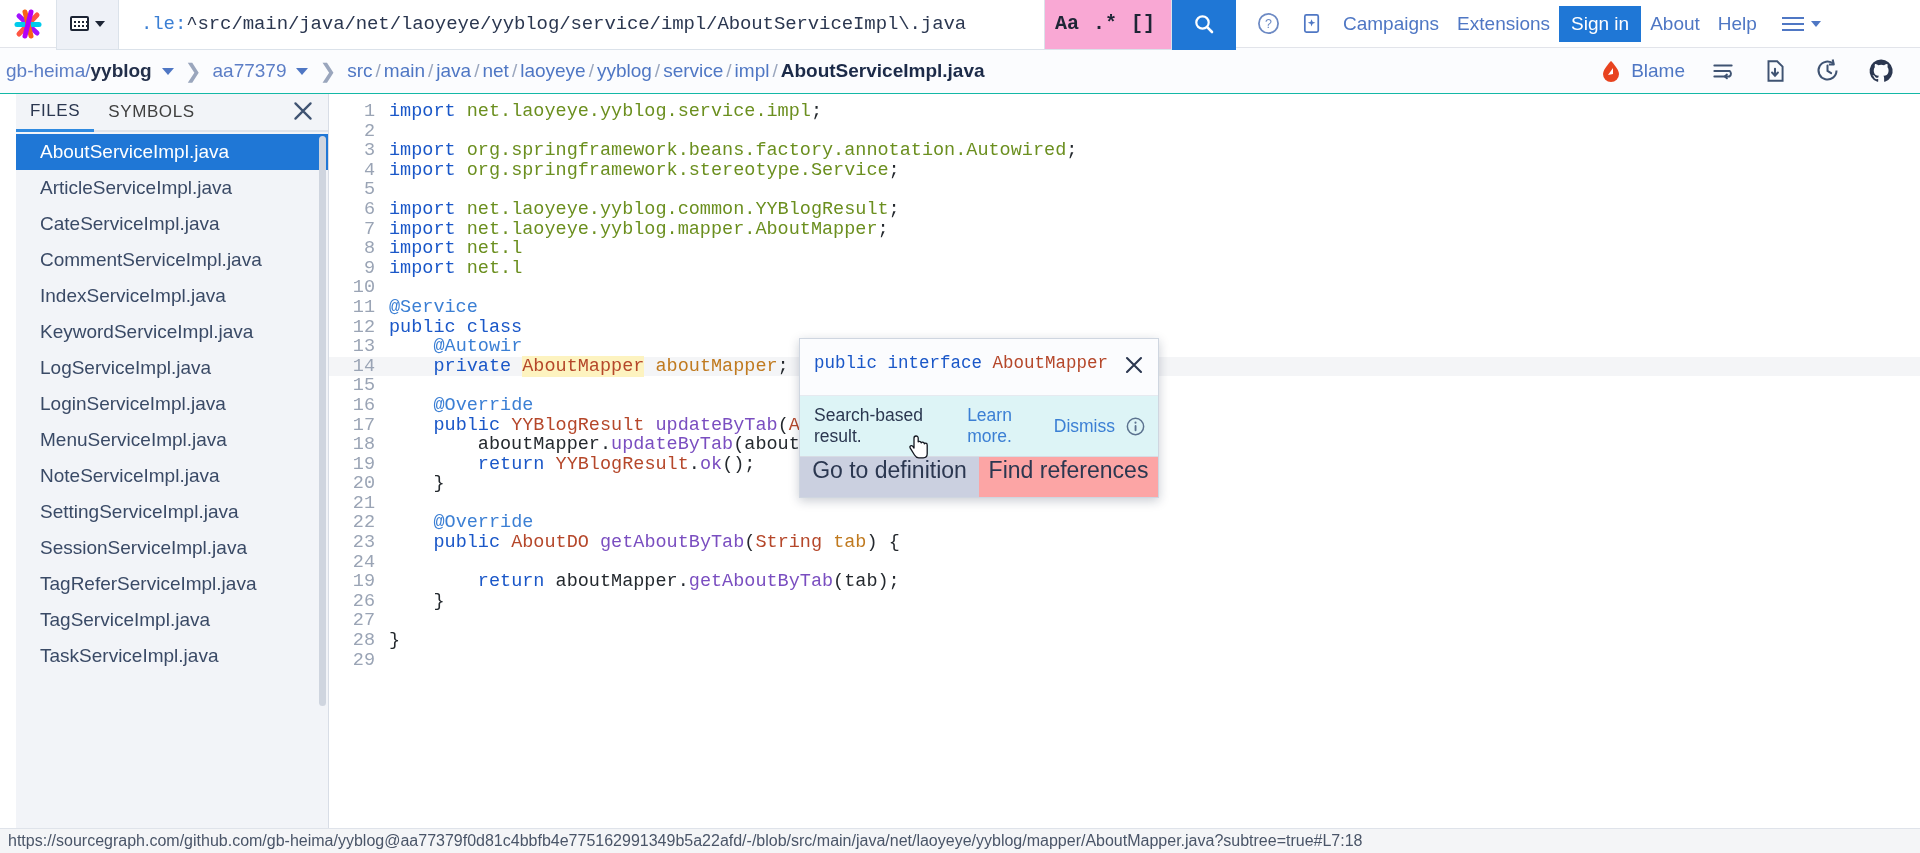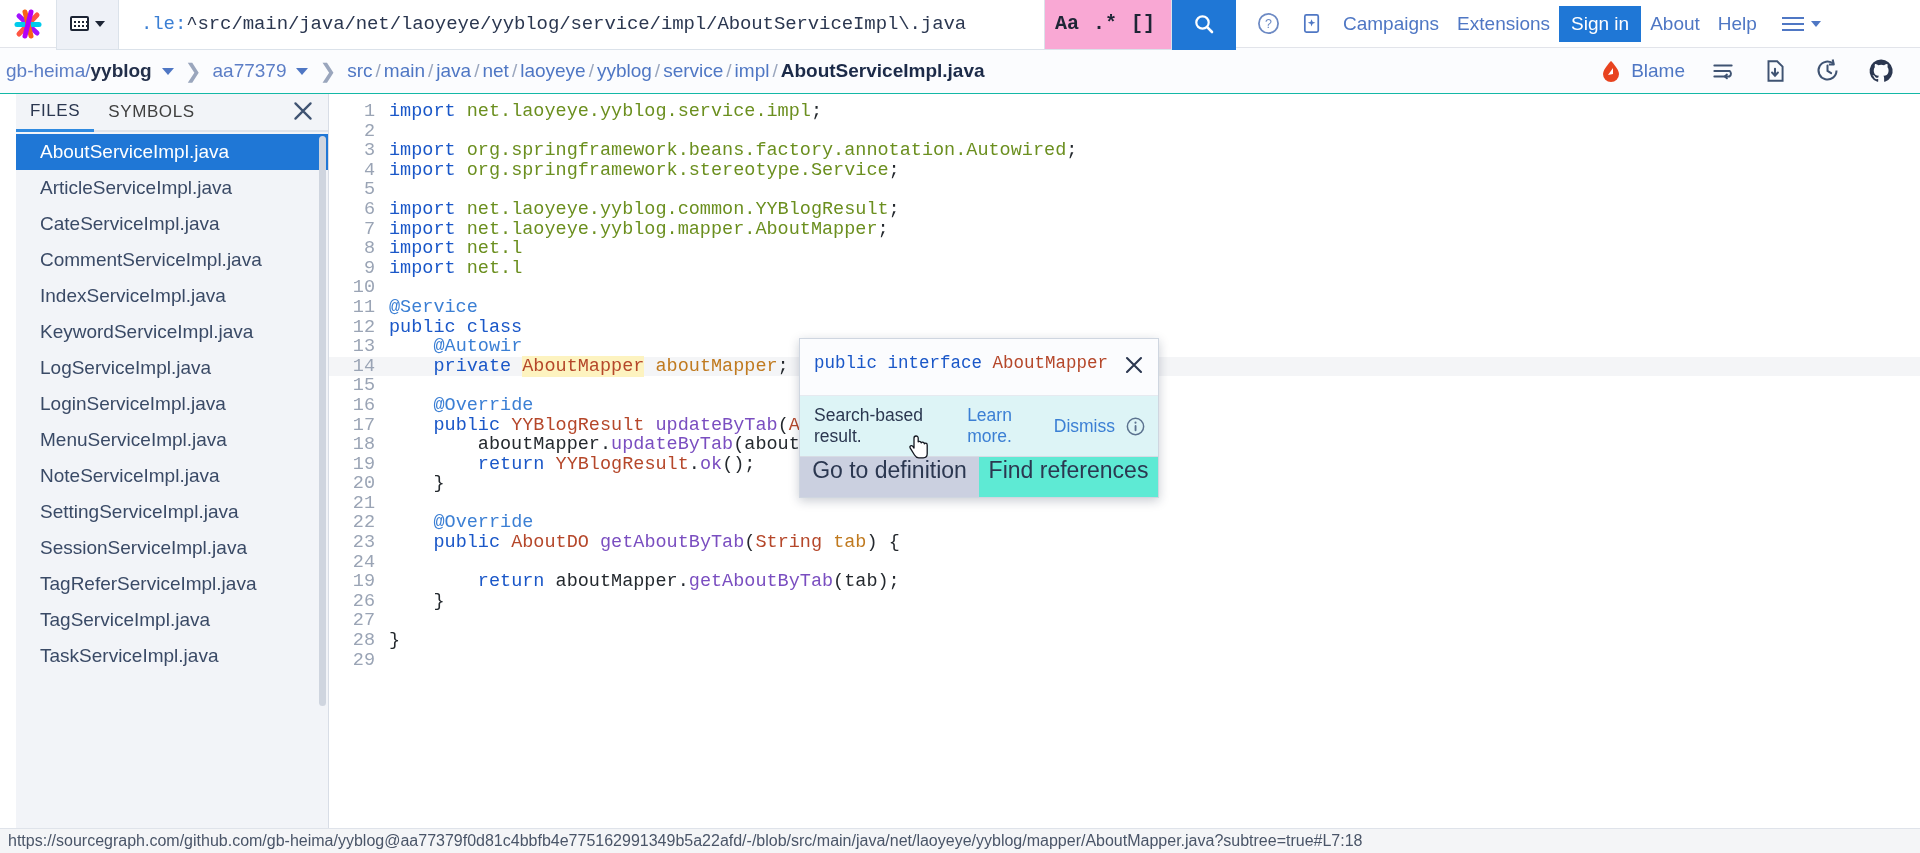--- a/index.html
+++ b/index.html
@@ -218,21 +218,21 @@
   .pop-banner .lm { color:#3b7fd4; cursor:pointer; }
   .dismiss { margin-left:auto; color:#3b7fd4; cursor:pointer; font-size:17.5px; }
   .info-i { margin-left: 10px; cursor:pointer; display:flex; }
   .pop-actions { display:flex; border-top:1px solid #d7dce4; }
   .pop-btn {
     flex:1 1 50%; text-align:center;
     padding: 0 0 13px; font-size: 23px; color:#2b3750;
     cursor:pointer; position:relative;
   }
   .pop-btn.hover { background:#cbd0e0; }
-  .pop-btn.plain { background:#5eead4; }
+  .pop-btn.plain { background:#fca5a5; }
 
   .cursor { position:absolute; left: 580px; top: 340px; z-index:50; }
 
   
   .statusbar {
     position:absolute; left:0; bottom:0; width:100%;
     background:#f4f5f7; border-top:1px solid #dfe3ea;
     font-size:16px; color:#4a5568;
     padding: 3px 8px; white-space:nowrap; overflow:hidden;
     font-family:"Liberation Sans", sans-serif;

